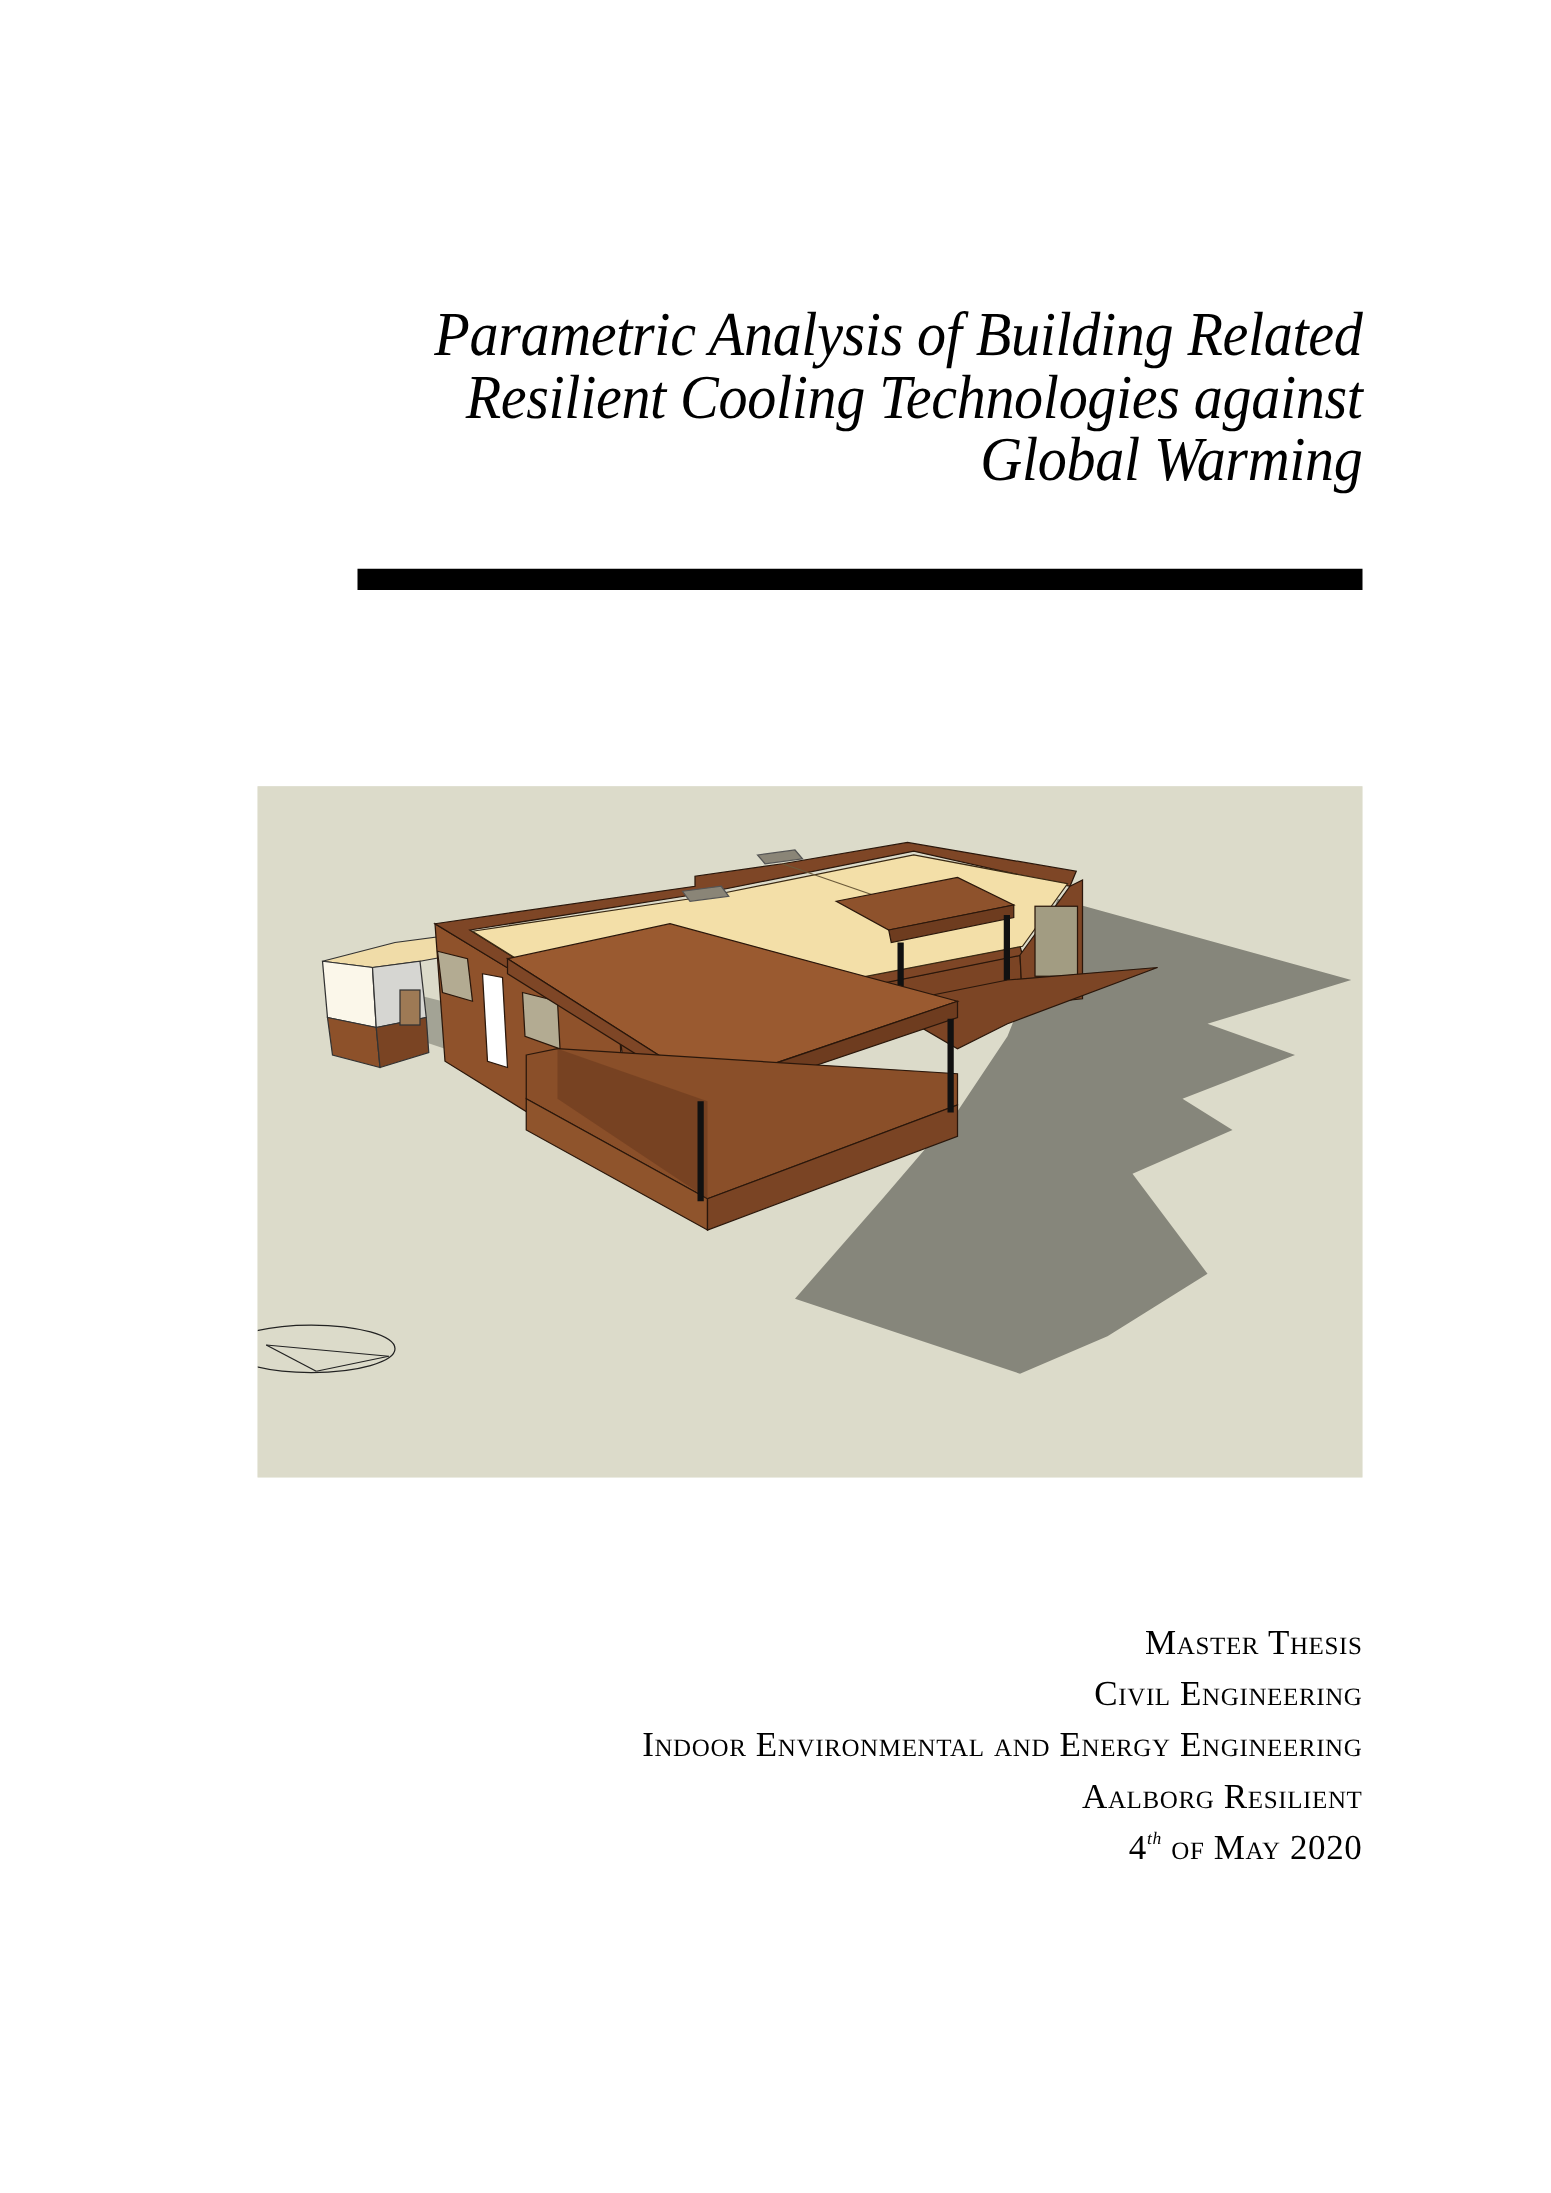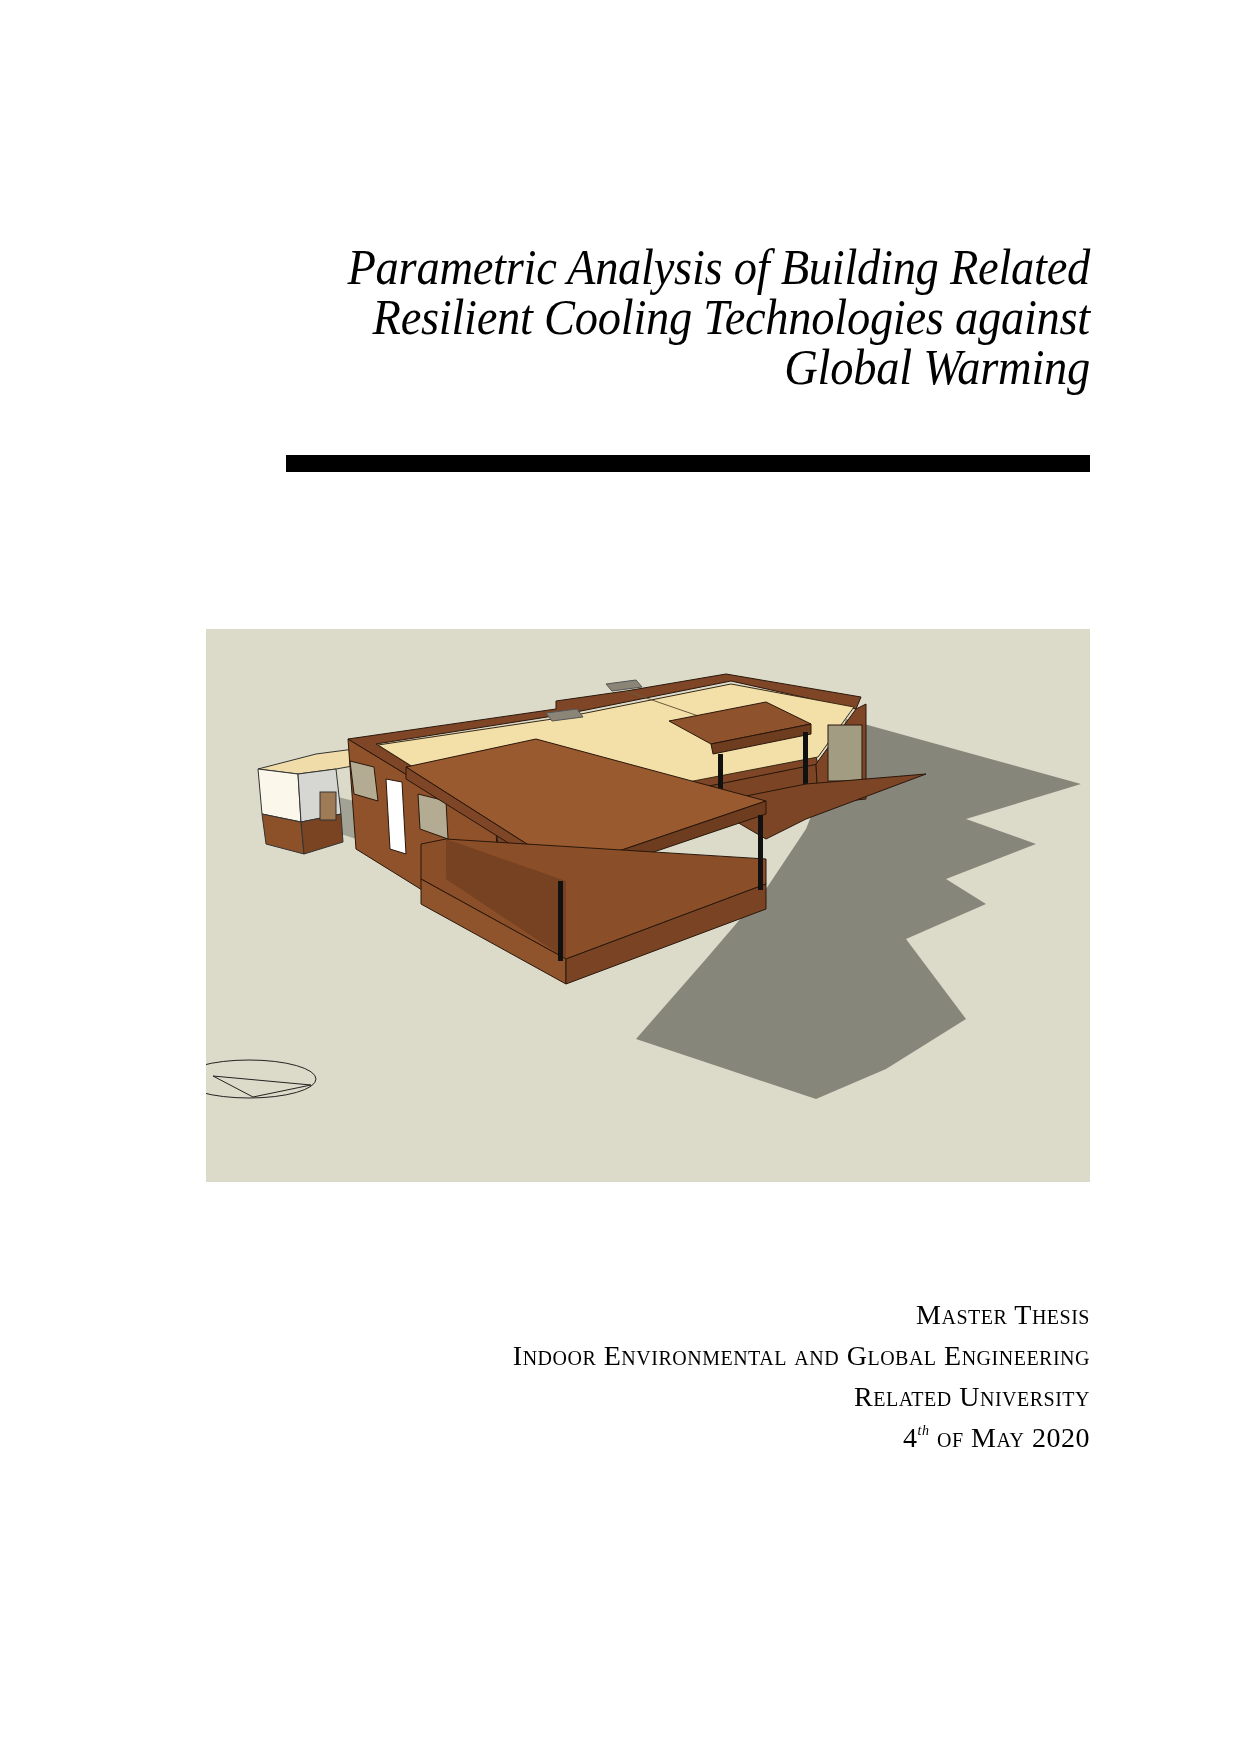--- a/index.html
+++ b/index.html
@@ -83,16 +83,17 @@
       <ellipse cx="43" cy="450" rx="67" ry="19"></ellipse>
       <line x1="7" y1="447" x2="105" y2="456"></line>
       <line x1="7" y1="447" x2="47" y2="468"></line>
       <line x1="47" y1="468" x2="105" y2="456"></line>
     </g>
   </svg>
 </div>
 
 <div class="info">
   <div>Master Thesis</div>
-  <div>Indoor Environmental and Global Engineering</div>
-  <div>Related University</div>
+  <div>Civil Engineering</div>
+  <div>Indoor Environmental and Energy Engineering</div>
+  <div>Aalborg Resilient</div>
   <div><span>4</span><sup>th</sup><span> of May 2020</span></div>
 </div>
 
 </body></html>

